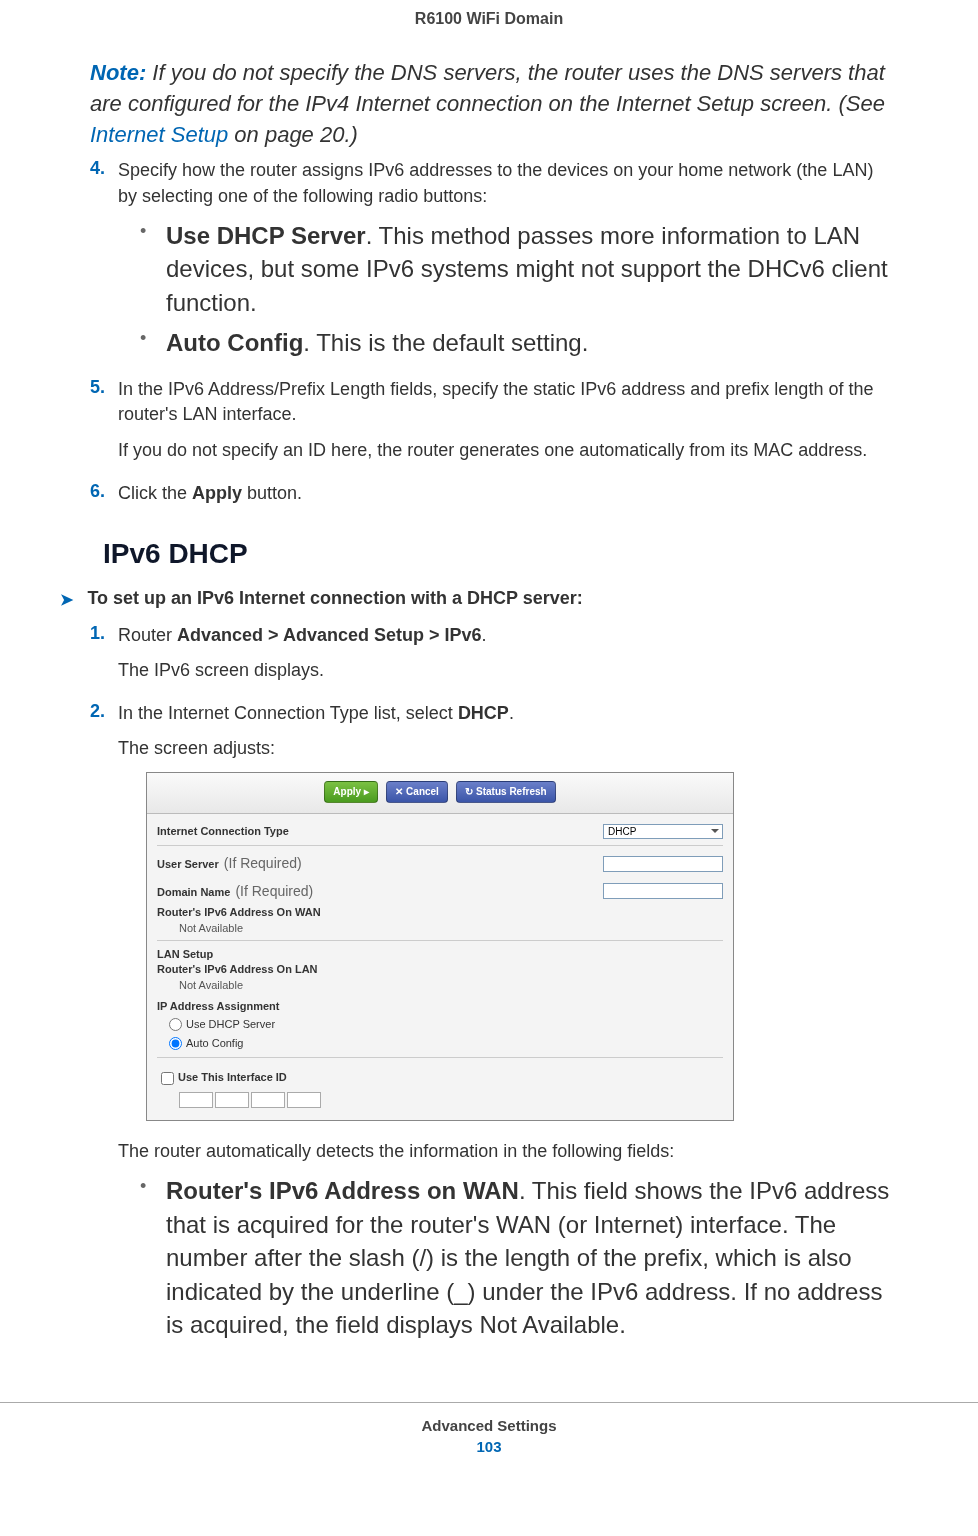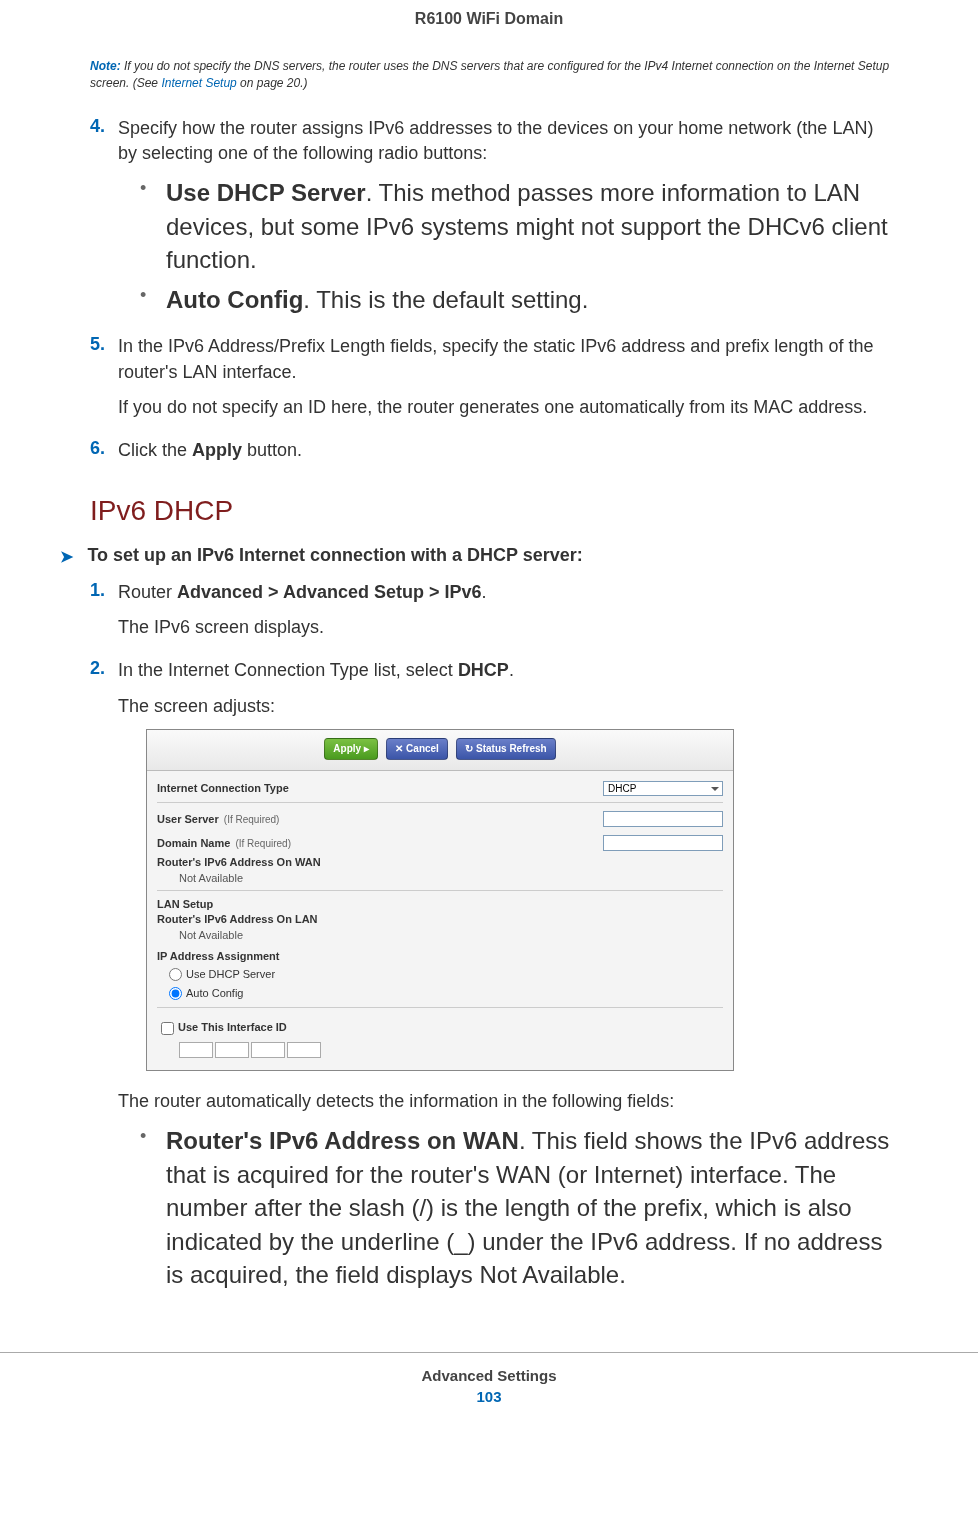--- a/index.html
+++ b/index.html
@@ -15,23 +15,23 @@
       font-size: 16px;
       font-weight: bold;
       color: #444;
       padding: 10px 0 30px;
     }
     .content {
       padding: 0 85px 0 90px;
     }
     .note-block {
       font-style: italic;
-      font-size: 12px;
+      font-size: 22px;
       color: #333;
-      margin-bottom: 24px;
+      margin-bottom: 8px;
       line-height: 1.4;
       padding-left: 0;
     }
     .note-block .note-label {
       font-weight: bold;
       color: #0066b3;
       font-style: italic;
     }
     .note-block .link {
       color: #0066b3;
@@ -67,24 +67,24 @@
     }
     .bullet-list li::before {
       content: "•";
       position: absolute;
       left: 0;
       color: #676767;
       font-size: 18px;
     }
     .bold { font-weight: bold; }
     h2.section-heading {
-      color: #7f1d1d;
+      color: #0f172a;
       font-size: 28px;
-      font-weight: normal;
-      margin: 22px 0 18px;
+      font-weight: bold;
+      margin: 22px 13px 18px;
       font-family: "Trebuchet MS", Arial, sans-serif;
     }
     .task-line {
       position: relative;
       font-weight: bold;
       font-size: 18px;
       margin-bottom: 14px;
       padding-left: 0;
       margin-left: -30px;
     }
@@ -129,21 +129,21 @@
     .btn-refresh { background: linear-gradient(#6a7fc9, #3b55a8); }
     .panel-body { padding: 6px 10px 12px; }
     .panel-row {
       display: flex;
       justify-content: space-between;
       align-items: center;
       padding: 4px 0;
     }
     .panel-row.border-b { border-bottom: 1px solid #ccc; margin-bottom: 4px; padding-bottom: 6px; }
     .panel-label { font-weight: bold; font-size: 11px; }
-    .panel-sublabel { font-weight: normal; color: #666; font-size: 10px; margin-left: 2px; }
+    .panel-sublabel { font-weight: normal; color: #666; font-size: 14px; margin-left: 2px; }
     .panel-select {
       border: 1px solid #7f9db9;
       background: #fff;
       font-size: 10px;
       padding: 1px 20px 1px 4px;
       width: 120px;
       appearance: none;
       position: relative;
     }
     .select-wrap {

